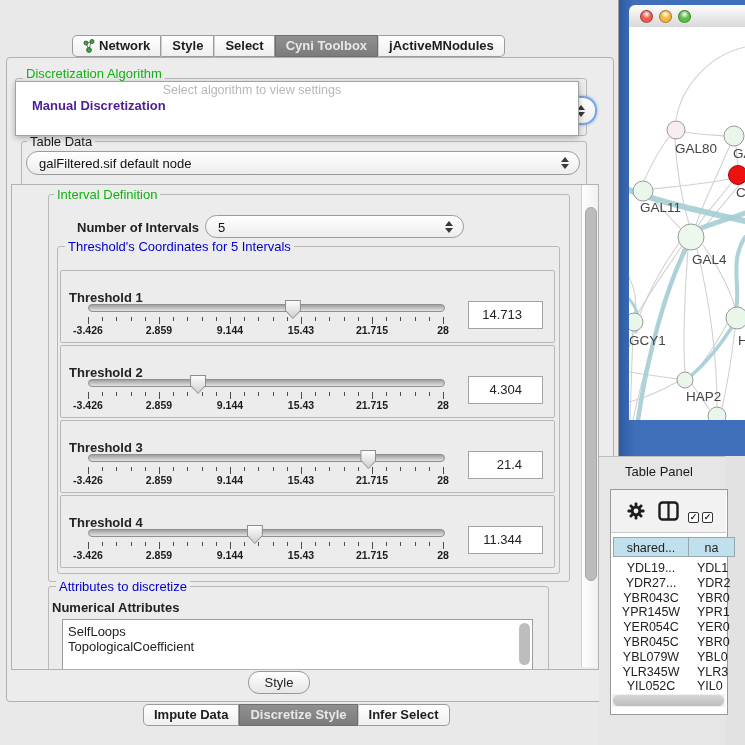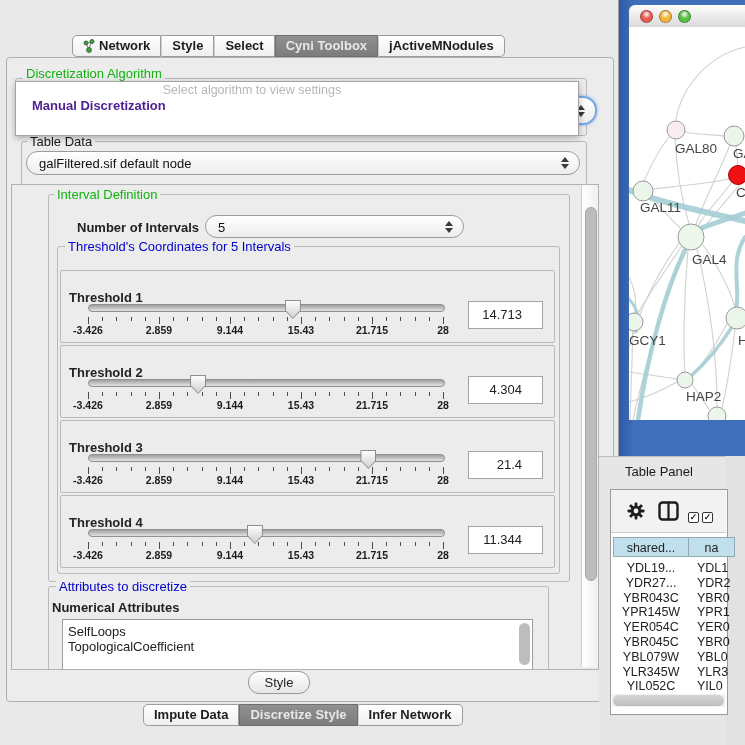--- a/index.html
+++ b/index.html
@@ -367,21 +367,21 @@
   </div>
 
   <div class="abs segbar" id="bottom-tabs">
       <div class="seg">
         <span>Impute Data</span>
       </div>
       <div class="seg sel">
         <span>Discretize Style</span>
       </div>
       <div class="seg">
-        <span>Infer Network</span>
+        <span>Infer Select</span>
       </div>
     </div>
 </div>
 
 <div class="abs" id="net-frame">
   <div class="abs" id="net-titlebar">
     <span class="light" id="light-close" style="left: 11px; background: radial-gradient(circle at 50% 30%, rgb(255, 255, 255) 0%, rgb(236, 91, 80) 45%, rgb(236, 91, 80)); border: 1px solid rgba(0, 0, 0, 0.35); box-sizing: border-box;"></span>
     <span class="light" id="light-min" style="left: 30px; background: radial-gradient(circle at 50% 30%, rgb(255, 255, 255) 0%, rgb(245, 182, 58) 45%, rgb(245, 182, 58)); border: 1px solid rgba(0, 0, 0, 0.35); box-sizing: border-box;"></span>
     <span class="light" id="light-zoom" style="left: 49px; background: radial-gradient(circle at 50% 30%, rgb(255, 255, 255) 0%, rgb(88, 193, 70) 45%, rgb(88, 193, 70)); border: 1px solid rgba(0, 0, 0, 0.35); box-sizing: border-box;"></span>
   </div>

